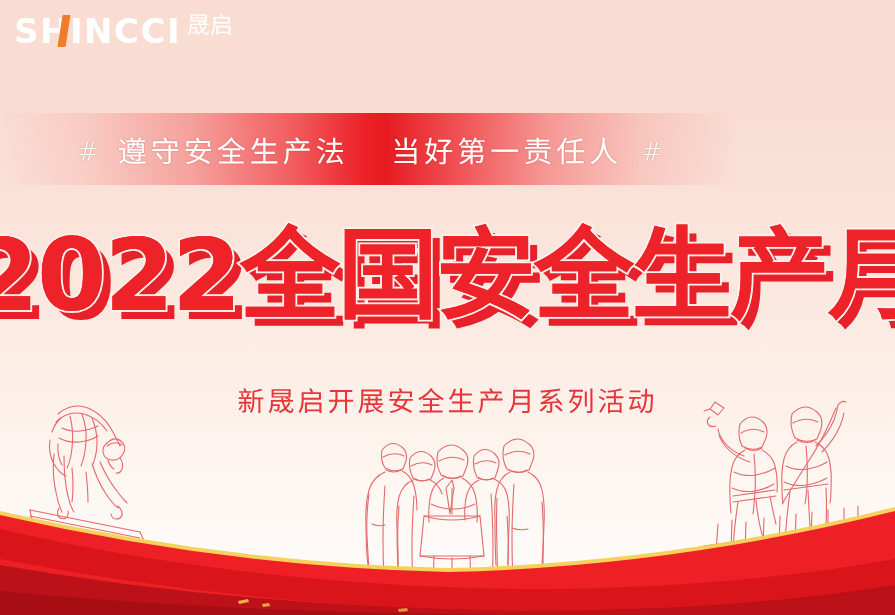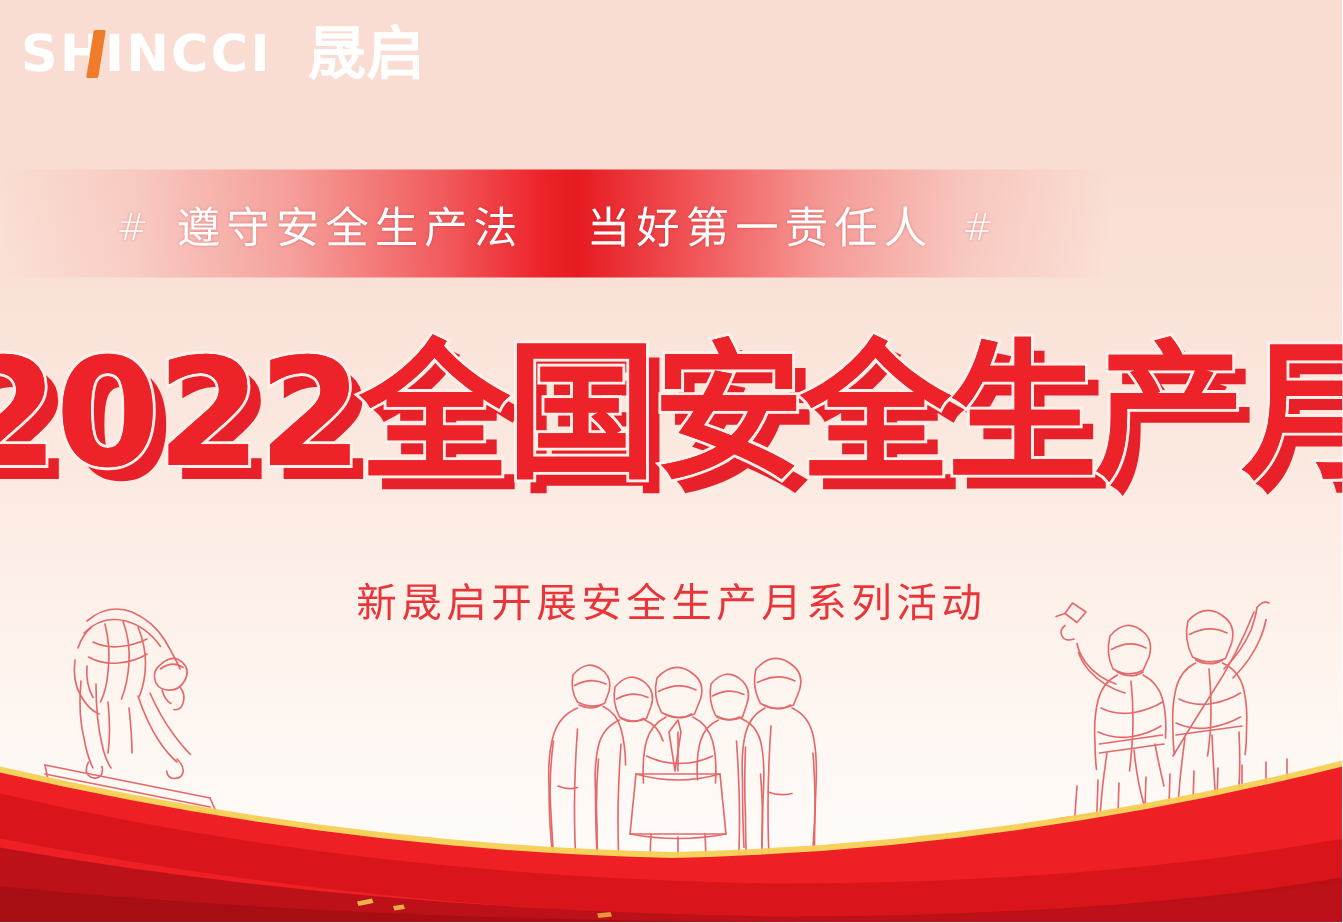--- a/index.html
+++ b/index.html
@@ -25,22 +25,22 @@
     user-select: none;
   }
 
   
   .logo {
     position: absolute;
     left: 14px;
     top: 14px;
     height: 44px;
     display: flex;
-    align-items: center;
-    gap: 24px;
+    align-items: flex-start;
+    gap: 6px;
     z-index: 40;
   }
   .logo-mark {
     position: relative;
     height: 34px;
     display: flex;
     align-items: center;
   }
   .logo-latin {
     font-size: 34px;
@@ -57,22 +57,22 @@
     left: 46px;
     top: 1px;
     width: 8px;
     height: 32px;
     background: #f07b28;
     transform: skewX(-9deg);
     z-index: 3;
     border-radius: 1px;
   }
   .logo-cjk {
-    font-size: 39px;
-    font-weight: 700;
+    font-size: 23px;
+    font-weight: 400;
     color: #ffffff;
     line-height: 1;
     letter-spacing: 0px;
     font-family: "DejaVu Sans", "Liberation Sans", sans-serif;
   }
 
   
   .tagline-band {
     position: absolute;
     left: 0;

